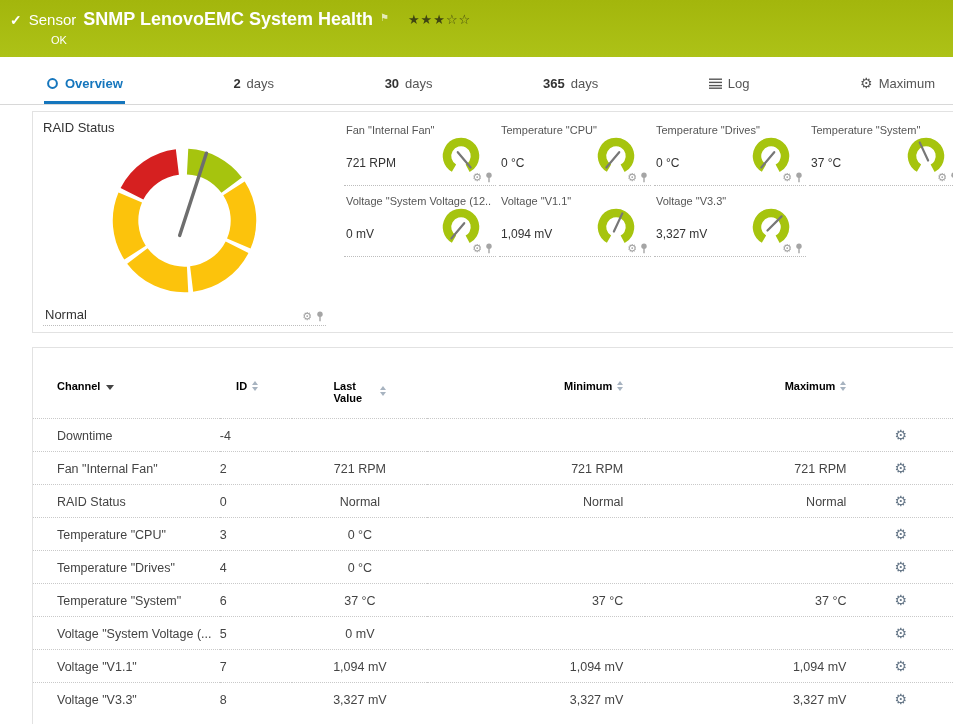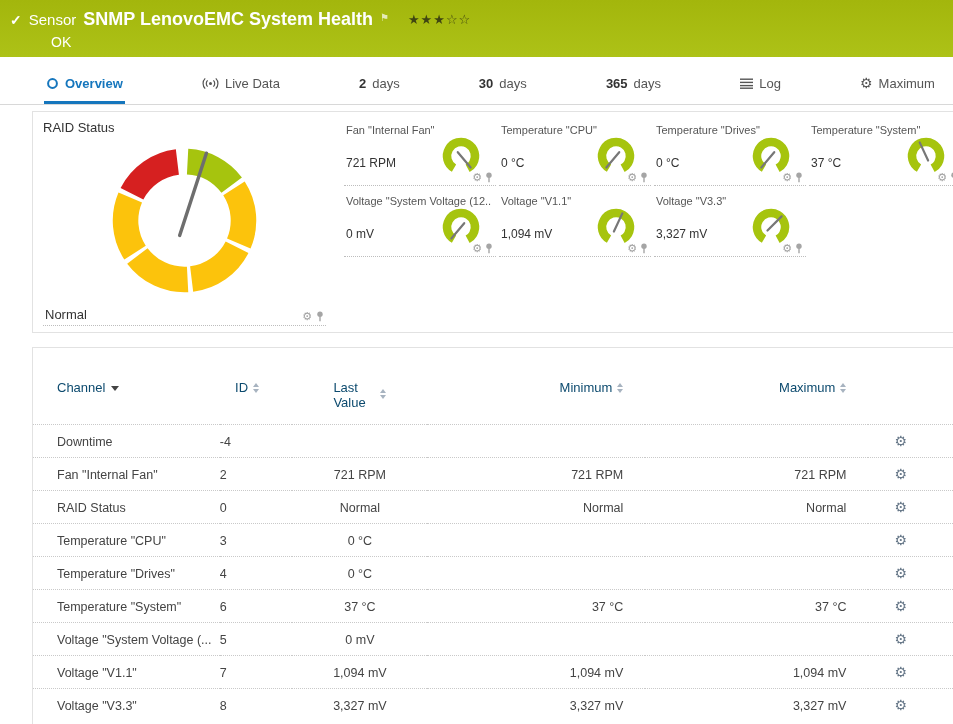--- a/index.html
+++ b/index.html
@@ -17,21 +17,21 @@
     background:linear-gradient(180deg,#a3b60c,#adc217);
     color:#fff;
     padding:9px 10px 0 10px;
   }
   .hdr-line1 { display:flex; align-items:baseline; gap:7px; }
   .hdr-check { font-size:14px; font-weight:bold; }
   .hdr-kind { font-size:15px; }
   .hdr-title { font-weight:bold; font-size:18px; }
   .hdr-flag { font-size:10px; vertical-align:top; opacity:.7; position:relative; top:-4px; }
   .hdr-stars { font-size:13px; letter-spacing:1px; color:#3f4512; margin-left:12px; position:relative; top:-1px; }
-  .hdr-status { font-size:14px; padding-left:41px; margin-top:4px; }
+  .hdr-status { font-size:11px; padding-left:41px; margin-top:4px; }
 
   
   .tabbar {
     display:flex; align-items:stretch; justify-content:space-between;
     height:46px; margin-top:2px;
     padding:0 16px 0 44px;
     border-bottom:1px solid #d8d8d8;
   }
   .tab {
     display:flex; align-items:center; gap:6px;
@@ -69,21 +69,21 @@
   }
   .gcell { position:relative; height:62px; padding:0 4px 4px 2px; border-bottom:1px dotted #bdbdbd; }
   .g-label { font-size:11px; color:#555; white-space:nowrap; overflow:hidden; }
   .g-body { display:flex; justify-content:space-between; align-items:flex-end; padding-right:8px; }
   .g-value { font-size:12px; color:#333; margin-bottom:8px; }
   .g-icons { position:absolute; right:3px; bottom:2px; display:flex; gap:3px; align-items:flex-end; }
 
   
   .card.table-card { margin-top:14px; padding:30px 0 0 0; height:390px; }
   table.channels { border-collapse:collapse; table-layout:fixed; width:960px; }
-  thead th { font-size:13px; font-weight:normal; color:#0c4a6e; padding:2px 0 14px 0; vertical-align:top; }
+  thead th { font-size:11px; font-weight:bold; color:#000000; padding:2px 0 14px 0; vertical-align:top; }
   tbody td { font-size:12.5px; color:#444; padding:9px 0 8px 0; border-top:1px dotted #c9c9c9; }
   .al { text-align:left; padding-left:24px !important; }
   .ar { text-align:right; padding-right:22px !important; }
   .ac { text-align:center; }
   .id-col { padding-right:18px !important; }
   .gear-col { text-align:left; padding-left:26px !important; }
   .row-gear { font-size:14px; color:#667788; cursor:pointer; line-height:1; }
   .th-narrow { display:inline-block; width:42px; text-align:left; vertical-align:middle; }
 
   .sorter { display:inline-flex; flex-direction:column; gap:2px; margin-left:5px; vertical-align:middle; position:relative; top:-1px; }
@@ -106,32 +106,20 @@
 </div>
 
 <div class="tabbar">
   <div class="tab active">
     <span class="t-ic">
       <svg width="13" height="13" viewBox="0 0 13 13">
           <circle cx="6.5" cy="6.5" r="4.4" fill="none" stroke="#1576bd" stroke-width="2"></circle>
         </svg>
     </span>
     <span>Overview</span>
-  </div>
-  <div class="tab">
-    <span class="t-ic">
-      <svg width="17" height="13" viewBox="0 0 17 13" fill="none" stroke="#555" stroke-width="1.2">
-        <circle cx="8.5" cy="6.5" r="1.5" fill="#555" stroke="none"></circle>
-        <path d="M5.6 3.4 a4.3 4.3 0 0 0 0 6.2"></path>
-          <path d="M3.2 1.4 a7.2 7.2 0 0 0 0 10.2"></path>
-        <path d="M11.4 3.4 a4.3 4.3 0 0 1 0 6.2"></path>
-          <path d="M13.8 1.4 a7.2 7.2 0 0 1 0 10.2"></path>
-      </svg>
-    </span>
-    <span>Live Data</span>
   </div>
   <div class="tab">
     <span class="t-num">2</span>
     <span>days</span>
   </div>
   <div class="tab">
     <span class="t-num">30</span>
     <span>days</span>
   </div>
   <div class="tab">

